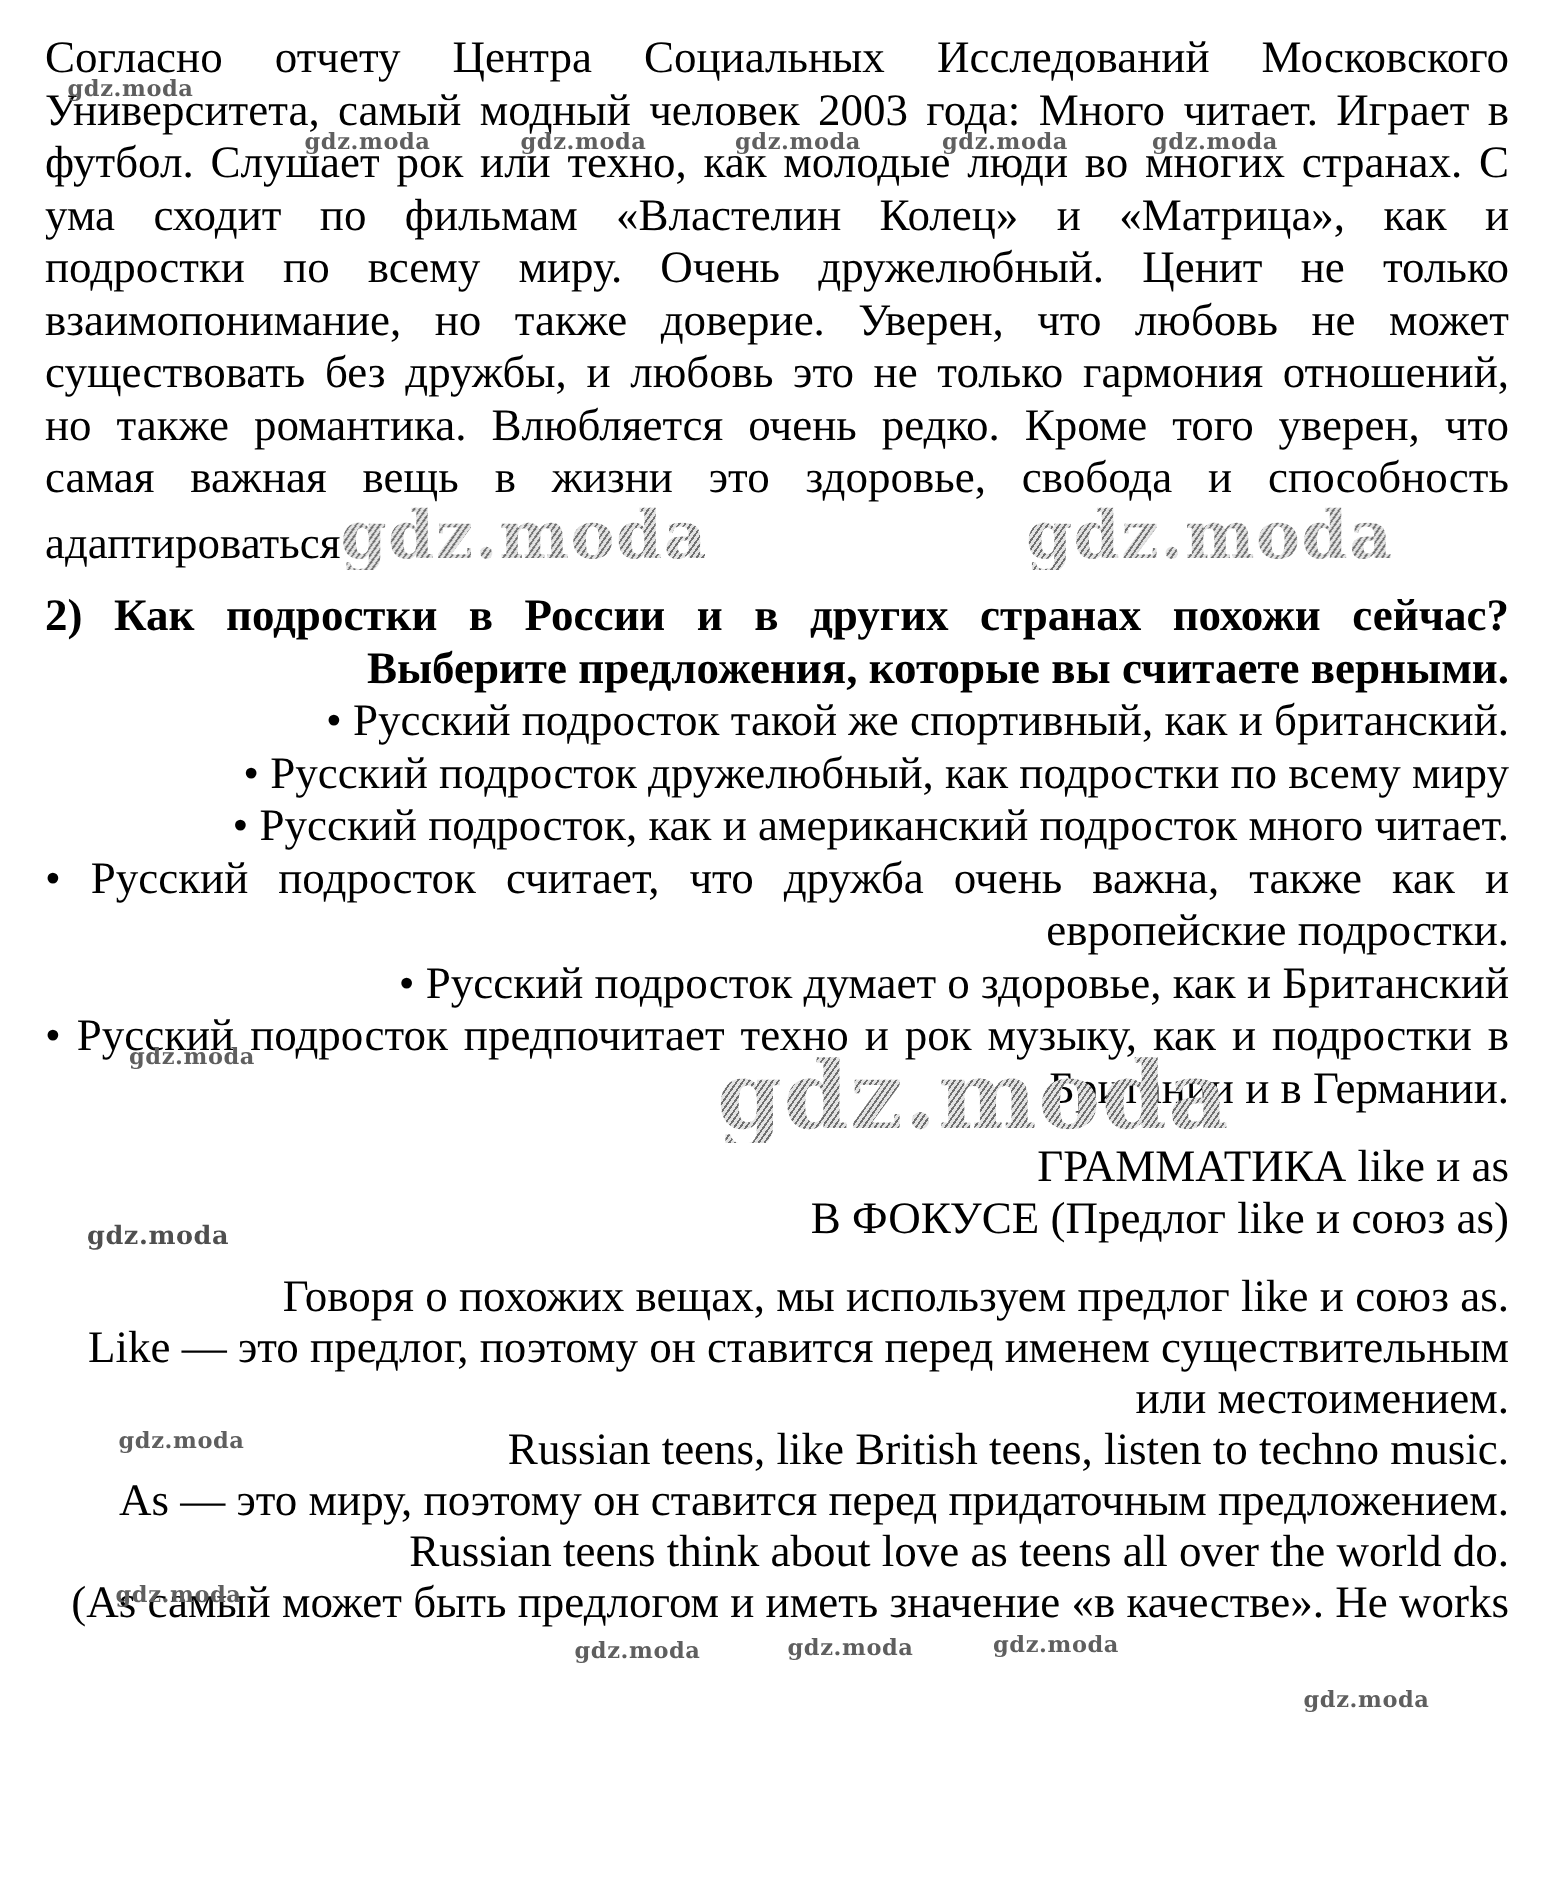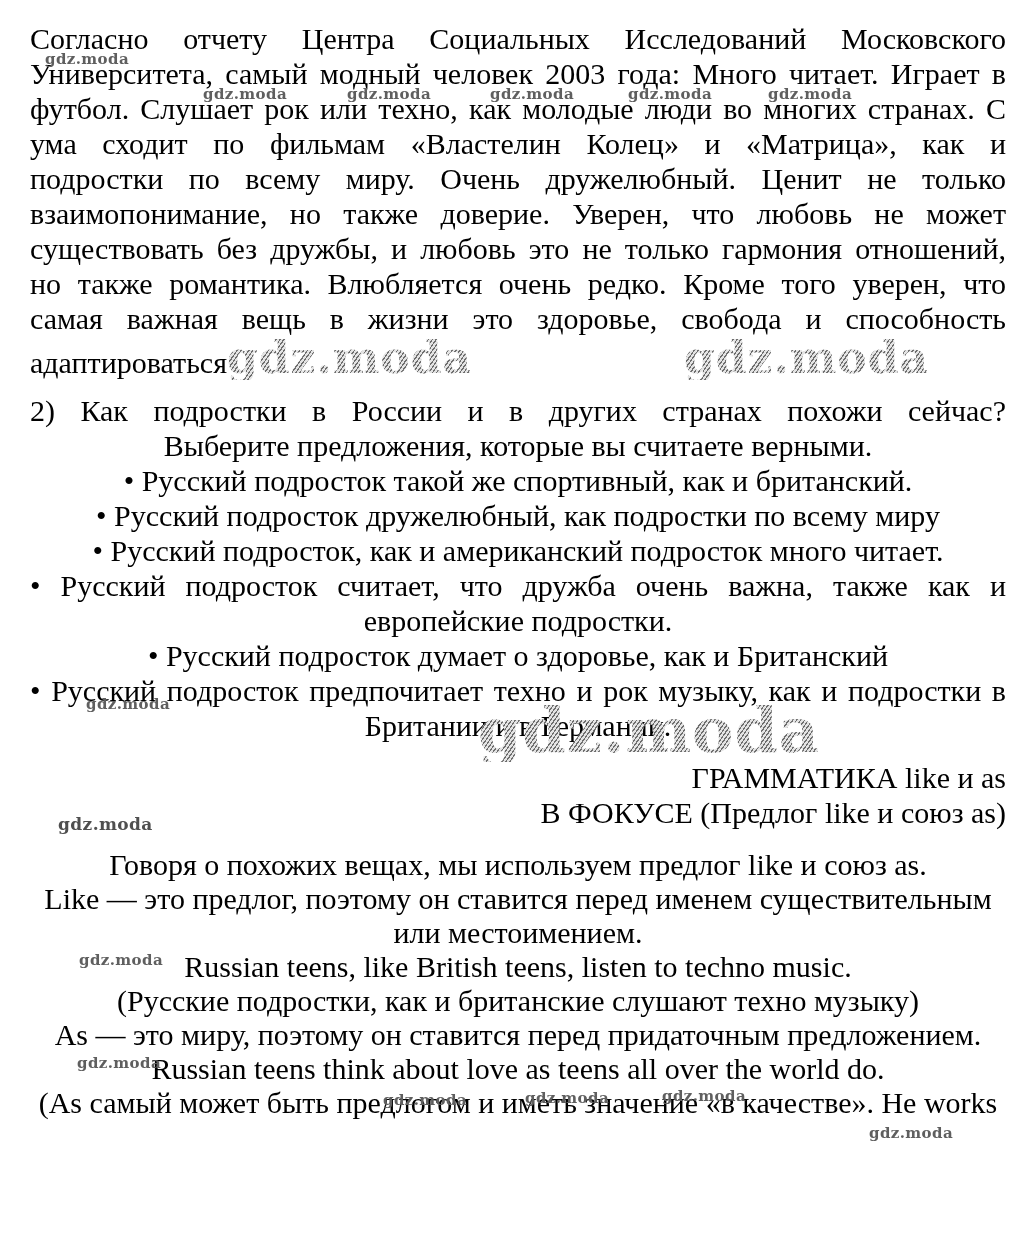--- a/index.html
+++ b/index.html
@@ -6,23 +6,23 @@
   body{
     width:1036px;height:1256px;
     background:#ffffff;color:#000000;
     font-family:"Liberation Serif", serif;
     position:relative;overflow:hidden;
   }
   .doc{
     position:absolute;left:30px;top:21px;width:976px;
     font-size:30px;line-height:35px;
   }
-  .tl{text-align:center;}
+  .tl{text-align:right;}
   .just{text-align:justify;text-align-last:justify;}
-  .heading{font-weight:normal;margin-top:22px;}
+  .heading{font-weight:bold;margin-top:22px;}
   .p1last{display:flex;align-items:baseline;height:35px;overflow:visible;}
   .gram-head{margin-top:17px;text-align:right;}
   .gram{line-height:34px;margin-top:18px;}
   
   .bw{
     font-family:"DejaVu Serif", serif;
     font-weight:700;letter-spacing:1px;line-height:1;
     background:repeating-linear-gradient(125deg,#6f6f6f 0,#6f6f6f 1.2px,#e3e3e3 1.2px,#e3e3e3 3.2px);
     -webkit-background-clip:text;background-clip:text;color:transparent;
     white-space:nowrap;
@@ -84,21 +84,20 @@
   <div class="gram-head">
     <div>ГРАММАТИКА like и as</div>
     <div>В ФОКУСЕ (Предлог like и союз as)</div>
   </div>
 
   <div class="gram">
       <div class="tl">Говоря о похожих вещах, мы используем предлог like и союз as.</div>
       <div class="tl">Like — это предлог, поэтому он ставится перед именем существительным</div>
       <div class="tl">или местоимением.</div>
       <div class="tl">Russian teens, like British teens, listen to techno music.</div>
-      <div class="tl">(Русские подростки, как и британские слушают техно музыку)</div>
       <div class="tl">As — это миру, поэтому он ставится перед придаточным предложением.</div>
       <div class="tl">Russian teens think about love as teens all over the world do.</div>
       <div class="tl">(As самый может быть предлогом и иметь значение «в качестве». He works</div>
     </div>
 
 </div>
 
 <div class="bw bw-xl">gdz.moda</div>
 
 <div id="wm-layer">

